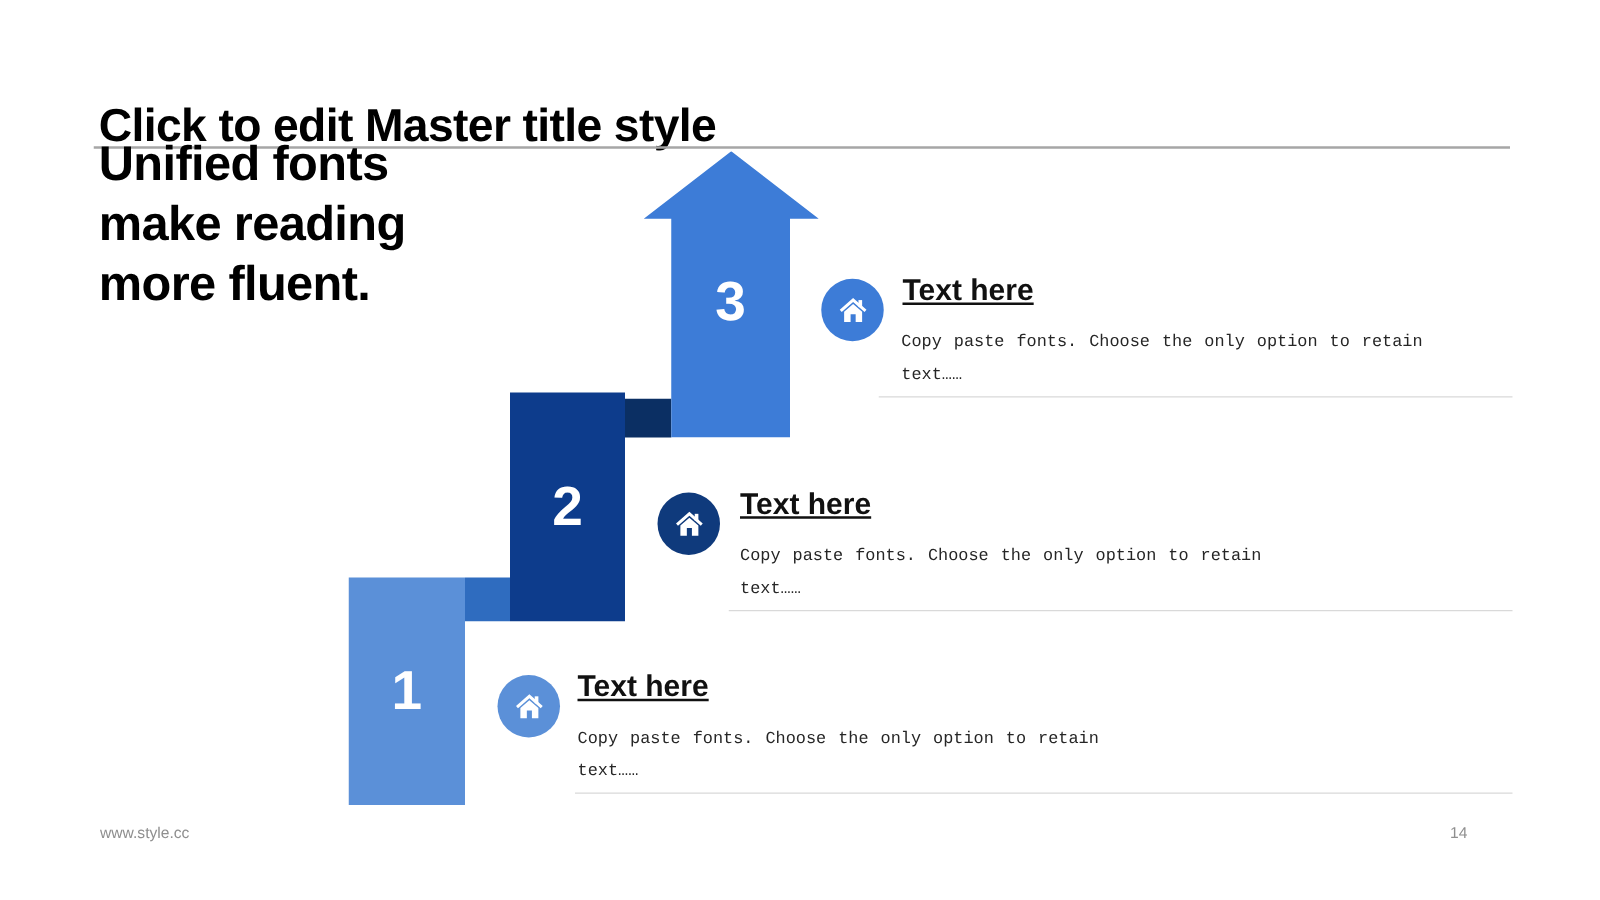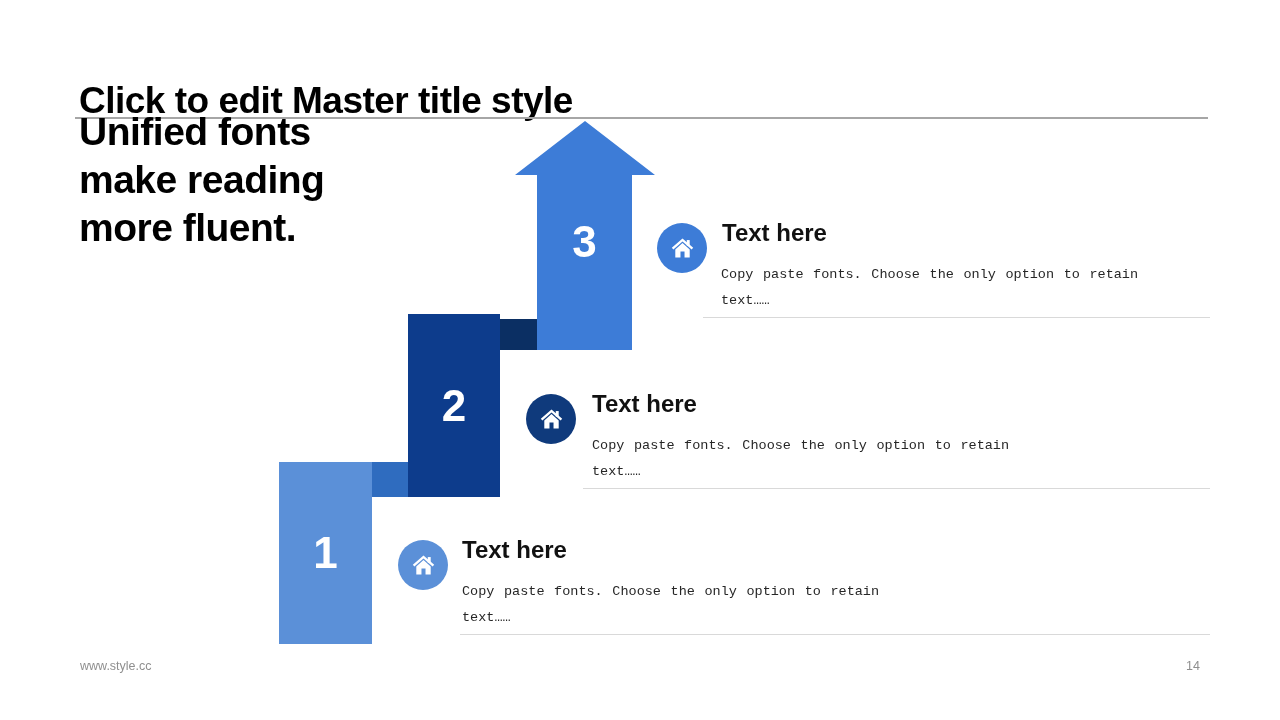--- a/index.html
+++ b/index.html
@@ -38,36 +38,36 @@
   .row1{left:398px;top:536px;width:812px;height:100px;}
   .badge{
     position:absolute;left:0;top:4px;width:50px;height:50px;border-radius:50%;
     display:flex;align-items:center;justify-content:center;
   }
   .badge svg{width:27px;height:27px;display:block;}
   .badge-b1{background:#5B90D8;}
   .badge-b2{background:#0F3A7C;}
   .badge-b3{background:#3D7CD7;}
   .row-title{
-    position:absolute;top:0;font-size:24px;font-weight:bold;color:#111;line-height:28px;
+    position:absolute;top:0;font-size:24px;font-weight:bold;color:#111;line-height:28px;text-decoration:underline;
   }
   .row-body{
     position:absolute;top:43px;font-size:13.5px;color:#262626;line-height:26px;
     word-spacing:1.5px;white-space:nowrap;font-family:Liberation Mono, monospace;
   }
   .row-divider{position:absolute;top:98px;height:1px;background:#d9d9d9;}
   .row3 .row-title{left:65px;} .row3 .row-body{left:64px;}
   .row3 .row-divider{left:46px;width:507px;}
   .row2 .row-title{left:66px;} .row2 .row-body{left:66px;}
   .row2 .row-divider{left:57px;width:627px;}
   .row1 .row-title{left:64px;} .row1 .row-body{left:64px;}
   .row1 .row-divider{left:62px;width:750px;}
   
   .site{position:absolute;left:80px;top:659px;font-size:12.5px;color:#8f8f8f;}
-  .pagenum{position:absolute;left:1160px;top:659px;width:40px;text-align:right;font-size:12.5px;color:#8f8f8f;}
+  .pagenum{position:absolute;left:1160px;top:659px;width:40px;text-align:left;font-size:12.5px;color:#8f8f8f;}
 </style>
 </head>
 <body>
 
 <div class="slide">
 
   <div class="title">Click to edit Master title style</div>
   <div class="title-rule"></div>
   <div class="subtitle">Unified fonts make reading more fluent.</div>
 

